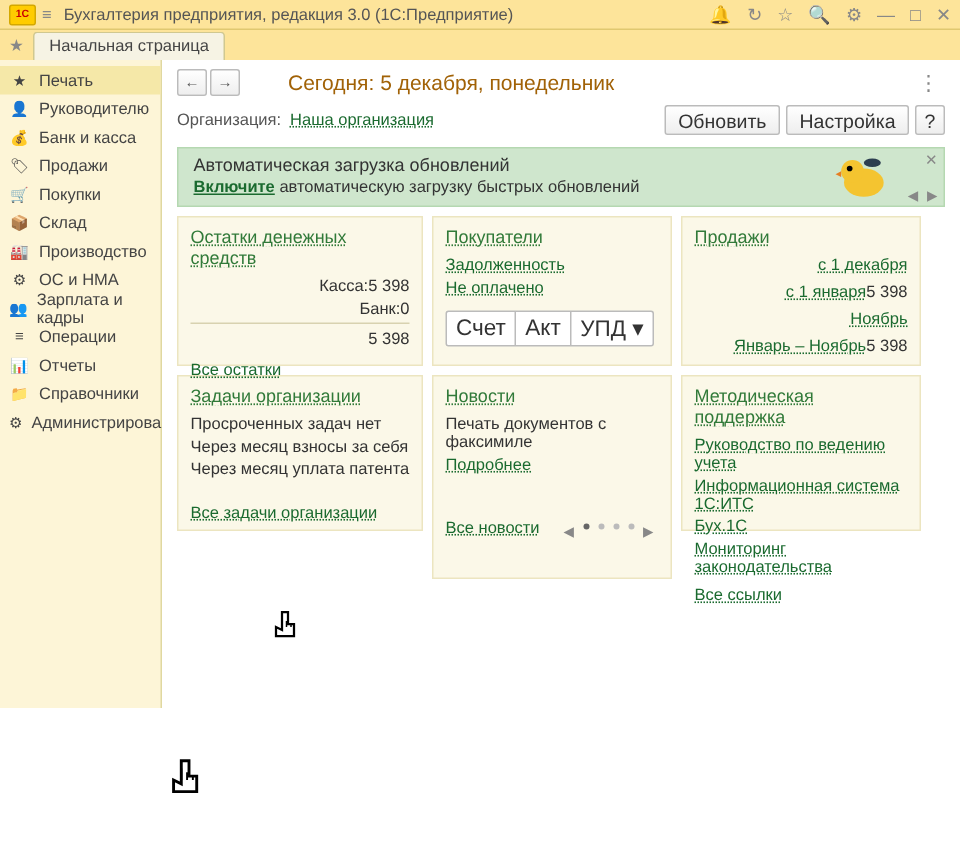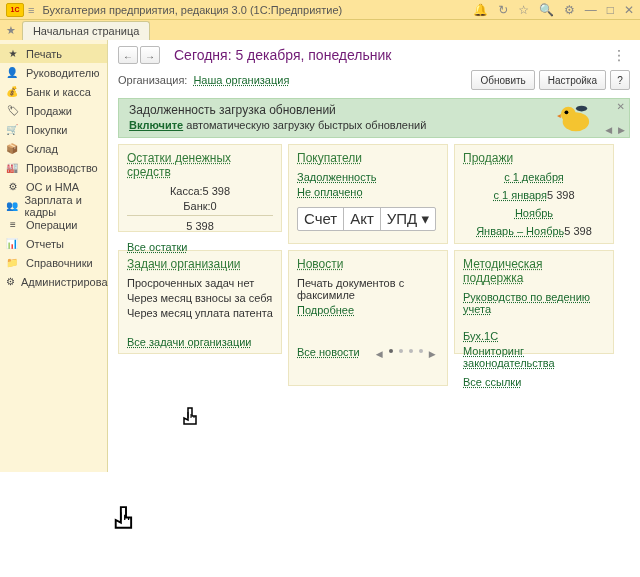--- a/index.html
+++ b/index.html
@@ -15,45 +15,45 @@
   .tab { background: #f6f3e4; border: 1px solid #d0c890; border-bottom: none; padding: 3px 10px; font-size: 11px; color: #444; border-radius: 3px 3px 0 0; }
   .main { display: flex; height: 432px; }
   .sidebar { width: 108px; background: #fdf5d7; border-right: 1px solid #e0d8a0; padding-top: 4px; }
   .sidebar-item { display: flex; align-items: center; padding: 3px 6px; color: #444; cursor: pointer; height: 19px; }
   .sidebar-item.active { background: #f5e8a8; }
   .sidebar-item .sicon { width: 14px; height: 14px; margin-right: 6px; display: flex; align-items: center; justify-content: center; font-size: 10px; }
   .content { flex: 1; background: #fff; padding: 6px 10px 10px 10px; overflow: hidden; }
   .topbar { display: flex; align-items: center; margin-bottom: 6px; }
   .nav-btns { display: flex; gap: 2px; margin-right: 14px; }
   .nav-btn { width: 20px; height: 18px; border: 1px solid #bbb; background: linear-gradient(#fff,#eee); border-radius: 2px; display:flex; align-items:center; justify-content:center; font-size:10px; color:#555; cursor:pointer; }
-  .page-title { font-size: 14px; color: #701a75; flex: 1; }
+  .page-title { font-size: 14px; color: #a16207; flex: 1; margin-left: 18px; }
   .dots { color: #888; cursor: pointer; padding: 0 4px; font-size:14px; }
   .orgrow { display: flex; align-items: center; margin-bottom: 8px; }
   .orgrow .lbl { color: #555; margin-right: 6px; }
   .orgrow .link { color: #1a6a2f; text-decoration: underline dotted; cursor: pointer; }
   .orgrow .spacer { flex: 1; }
-  .btn { border: 1px solid #bbb; background: linear-gradient(#fff,#eee); border-radius: 2px; padding: 2px 8px; font-size: 10px; color: #333; cursor: pointer; margin-left: 4px; height: 20px; }
+  .btn { border: 1px solid #bbb; background: linear-gradient(#fff,#eee); border-radius: 2px; padding: 2px 8px; font-size: 13px; color: #333; cursor: pointer; margin-left: 4px; height: 20px; }
   .btn.sq { width: 20px; padding: 2px 0; text-align:center; }
   .banner { background: #cfe6cd; border: 1px solid #b5d8b1; height: 40px; padding: 4px 10px; position: relative; margin-bottom: 6px; }
   .banner .btitle { color: #333; font-size: 12px; margin-bottom: 2px; }
   .banner .btext { color: #333; font-size: 11px; }
   .banner .btext .link { color: #1a6a2f; text-decoration: underline; cursor:pointer;font-weight:bold; }
   .banner .close { position: absolute; right: 4px; top: 2px; color: #888; cursor:pointer; font-size:10px; }
   .banner .arrows { position: absolute; right: 4px; bottom: 2px; color:#888; font-size:9px; display:flex; gap:6px; }
   .banner .duck { position:absolute; right: 36px; top: 2px; width: 38px; height: 34px; }
   .cards { display: flex; flex-wrap: wrap; gap: 6px; }
   .card { background: #fbf8e8; border: 1px solid #ece5c0; padding: 6px 8px; }
-  .card.c1 { width: 164px; height: 88px; }
+  .card.c1 { width: 164px; height: 100px; }
   .card.c2 { width: 160px; height: 100px; }
   .card.c3 { width: 160px; height: 100px; }
   .card.c4 { width: 164px; height: 104px; }
   .card.c5 { width: 160px; height: 136px; }
   .card.c6 { width: 160px; height: 104px; }
   .card-title { color: #317a39; font-size: 12px; text-decoration: underline dotted; margin-bottom: 6px; cursor:pointer; display:inline-block; }
-  .card .row { display: flex; justify-content: center; margin-bottom: 3px; color: #333; }
+  .card .row { display: flex; justify-content: flex-end; margin-bottom: 3px; color: #333; }
   .card .linkrow { color: #1a6a2f; text-decoration: underline dotted; cursor:pointer; margin-bottom: 3px; display:inline-block; }
   .card .txt { color: #333; margin-bottom: 3px; }
   .card hr { border: none; border-top: 1px solid #d8d2b0; margin: 2px 0 4px 0; }
   .card .bottom-link { color: #1a6a2f; text-decoration: underline dotted; cursor:pointer; position: relative; }
   .tabctl { display: flex; border: 1px solid #bbb; border-radius: 2px; overflow:hidden; background:#fff; margin-top:6px; width: fit-content; }
   .tabctl .tbtn { padding: 2px 6px; border-right: 1px solid #bbb; cursor:pointer; font-size:15px; color:#333; }
   .tabctl .tbtn:last-child { border-right:none; }
   .pager-dots { display:flex; gap:6px; justify-content:center; margin-top:4px; }
   .pager-dots .d { width:4px; height:4px; border-radius:50%; background:#bbb; }
   .pager-dots .d.active { background:#666; }
@@ -153,21 +153,21 @@
     <div class="orgrow">
       <span class="lbl">Организация:</span>
       <span class="link">Наша организация</span>
       <span class="spacer"></span>
       <button class="btn">Обновить</button>
       <button class="btn">Настройка</button>
       <button class="btn sq">?</button>
     </div>
 
     <div class="banner">
-      <div class="btitle">Задолженность загрузка обновлений</div>
+      <div class="btitle">Автоматическая загрузка обновлений</div>
       <div class="btext"><span class="link">Включите</span><span> автоматическую загрузку быстрых обновлений</span></div>
       <svg class="duck" viewBox="0 0 40 36">
           <ellipse cx="22" cy="22" rx="14" ry="10" fill="#f4c430"></ellipse>
           <circle cx="14" cy="14" r="8" fill="#f4c430"></circle>
           <circle cx="12" cy="12" r="2" fill="#000"></circle>
           <path d="M 6 14 L 2 16 L 6 18 Z" fill="#e67e22"></path>
           <ellipse cx="28" cy="8" rx="6" ry="3" fill="#2c3e50"></ellipse>
         </svg>
       <span class="close">✕</span>
       <div class="arrows">
@@ -250,21 +250,21 @@
             <div class="d"></div>
             <div class="d"></div>
             <span class="arr">▶</span>
           </div>
         </div>
       </div>
 
       <div class="card c6">
         <span class="card-title">Методическая поддержка</span><br>
         <span class="linkrow">Руководство по ведению учета</span><br>
-        <br>
+        <span class="linkrow">Информационная система 1С:ИТС</span><br>
         <span class="linkrow">Бух.1С</span><br>
         <span class="linkrow">Мониторинг законодательства</span>
         <div style="height:4px"></div>
         <span class="bottom-link">Все ссылки</span>
       </div>
     </div>
   </div>
 </div>
 
 <div class="cursor-img" style="left:178px; top:404px;">

